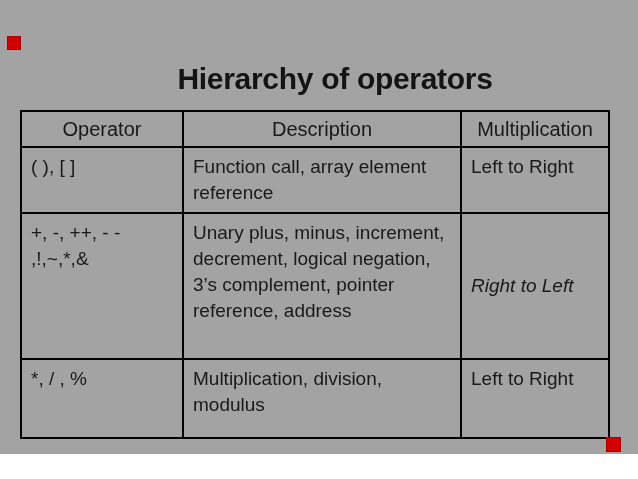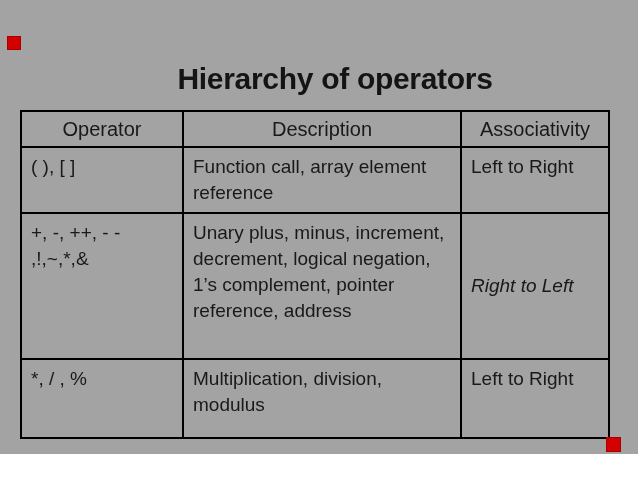--- a/index.html
+++ b/index.html
@@ -103,36 +103,36 @@
   <table class="op-table">
     <colgroup>
       <col class="c1">
       <col class="c2">
       <col class="c3">
     </colgroup>
     <thead>
       <tr>
         <th>Operator</th>
         <th>Description</th>
-        <th>Associativity</th>
+        <th>Multiplication</th>
       </tr>
     </thead>
     <tbody>
       <tr class="row-1">
         <td>( ), [ ]</td>
         <td>Function call, array element
 reference</td>
         <td>Left to Right</td>
       </tr>
       <tr class="row-2">
         <td>+, -, ++, - -
 ,!,~,*,&amp;</td>
         <td>Unary plus, minus, increment,
 decrement, logical negation,
-1’s complement, pointer
+3’s complement, pointer
 reference, address</td>
         <td class="v-mid">Right to Left</td>
       </tr>
       <tr class="row-3">
         <td>*, / , %</td>
         <td>Multiplication, division,
 modulus</td>
         <td>Left to Right</td>
       </tr>
     </tbody>

